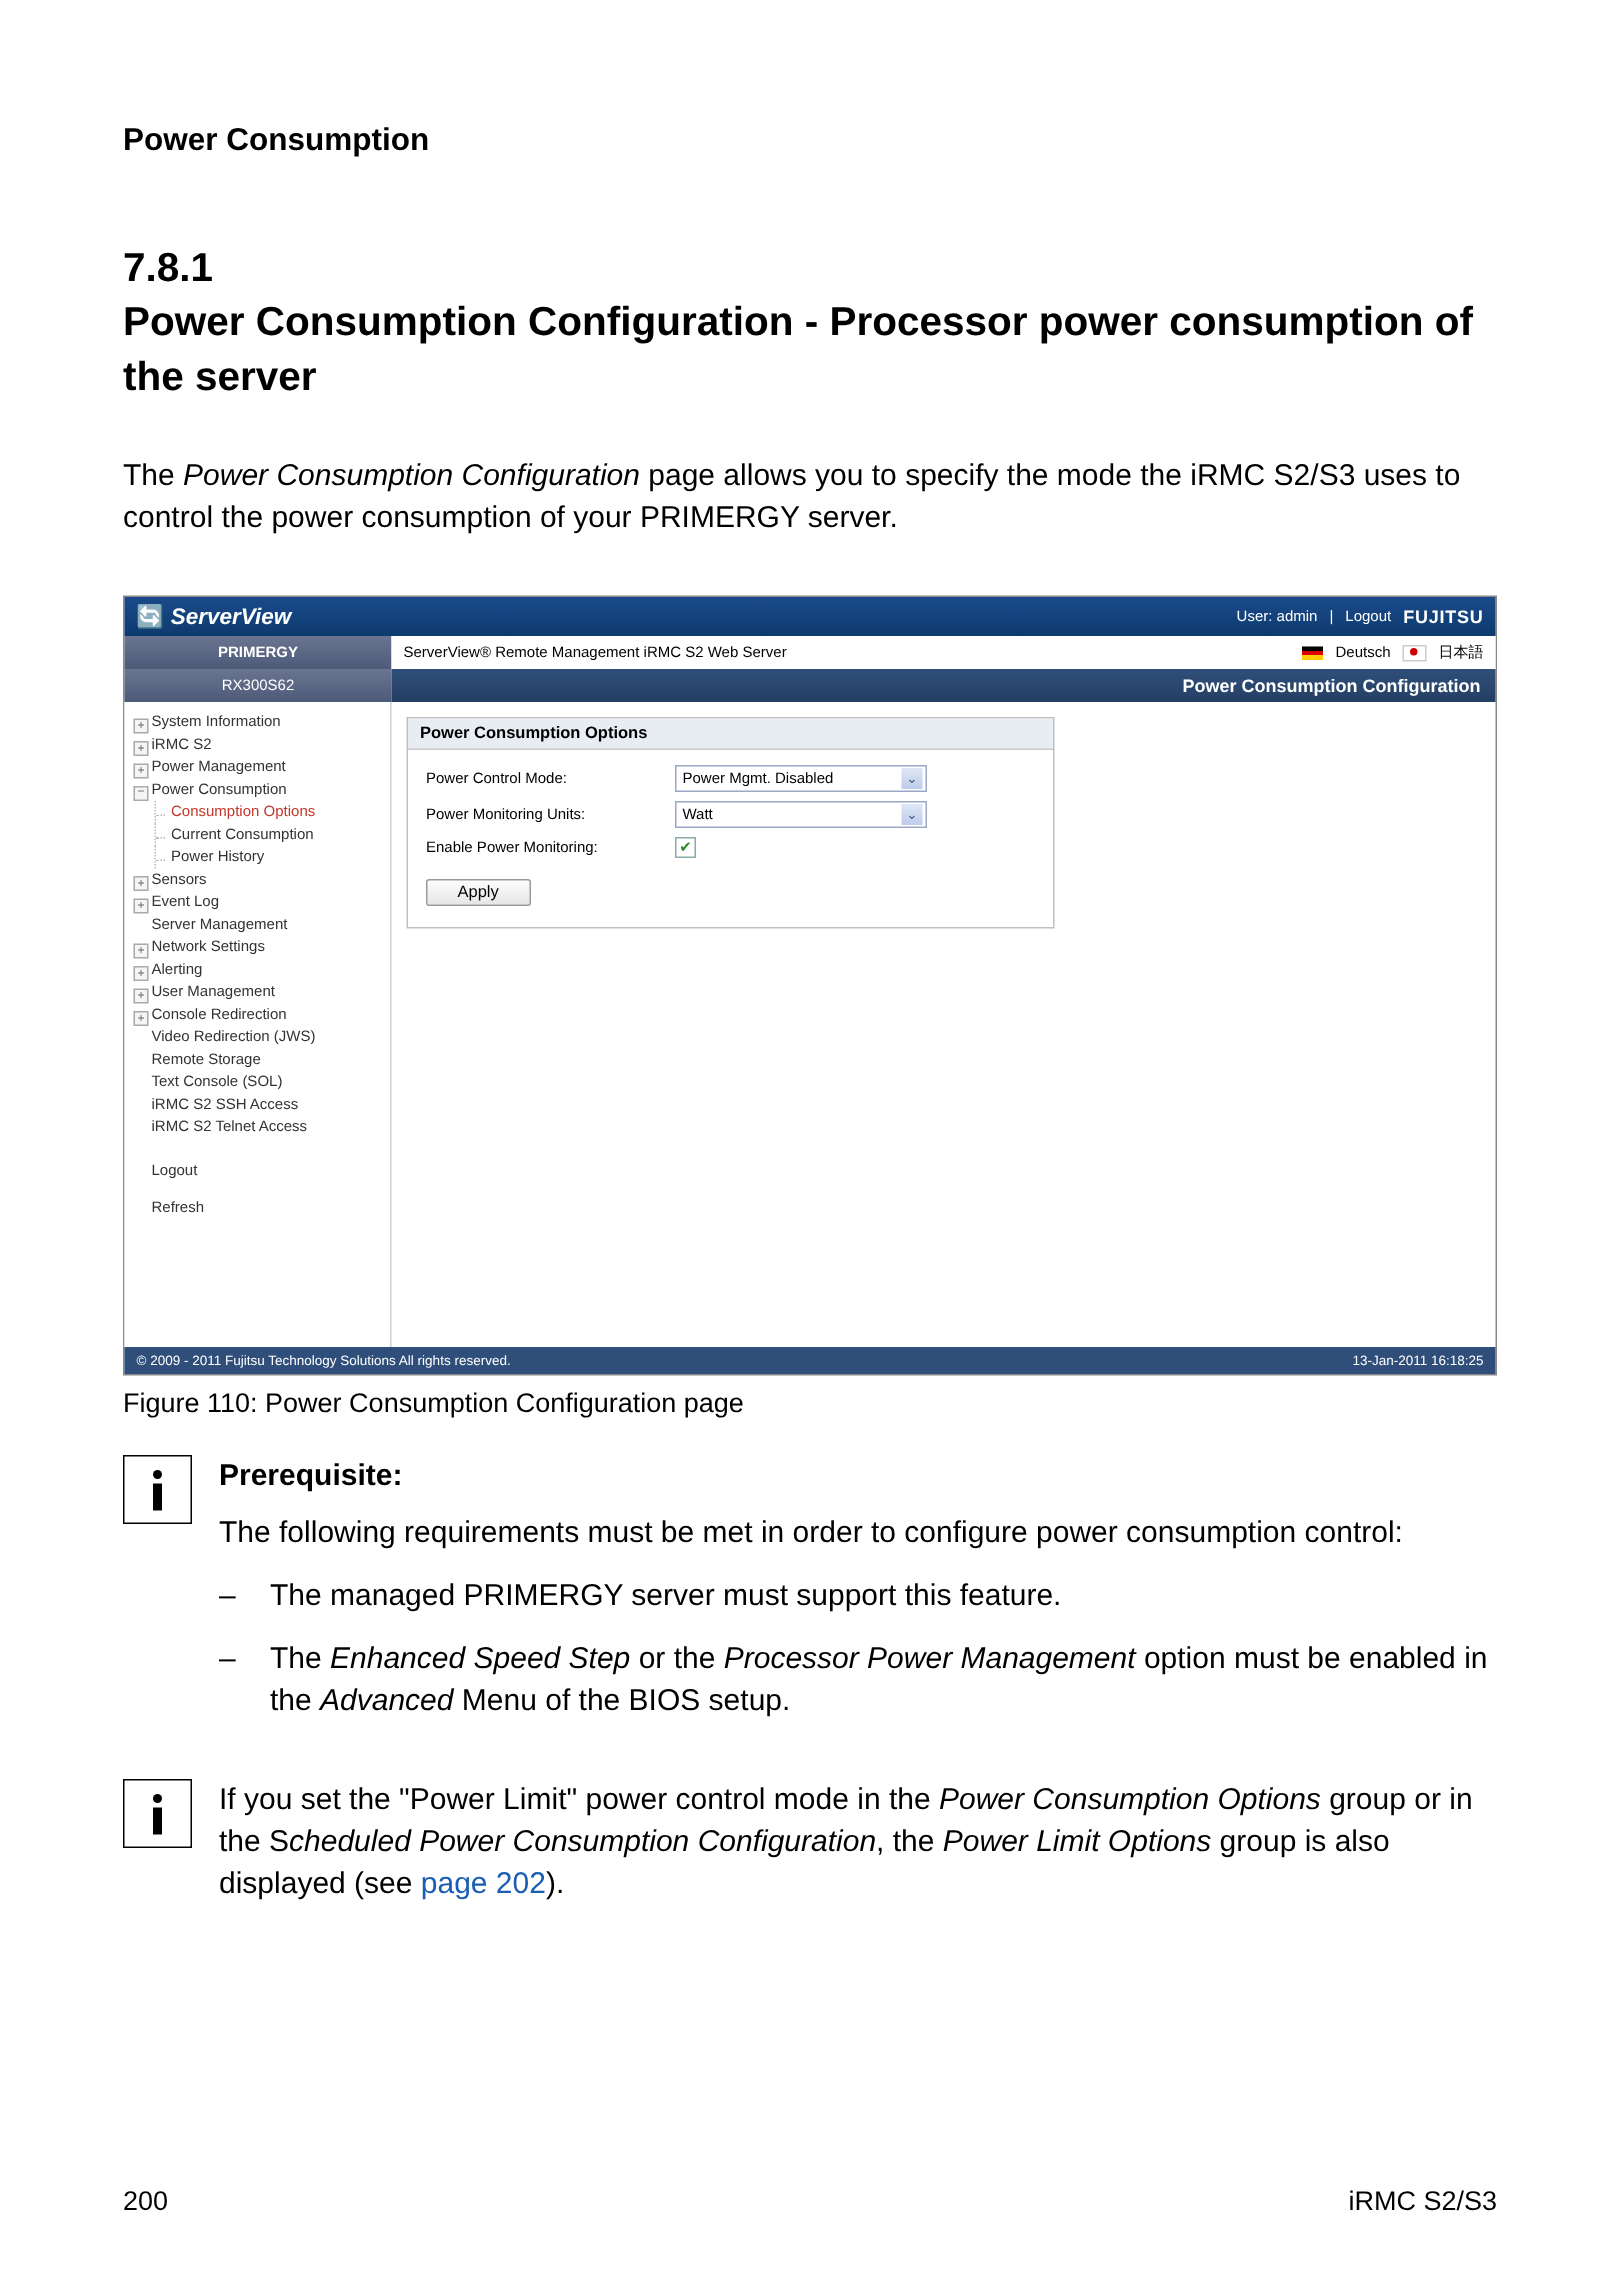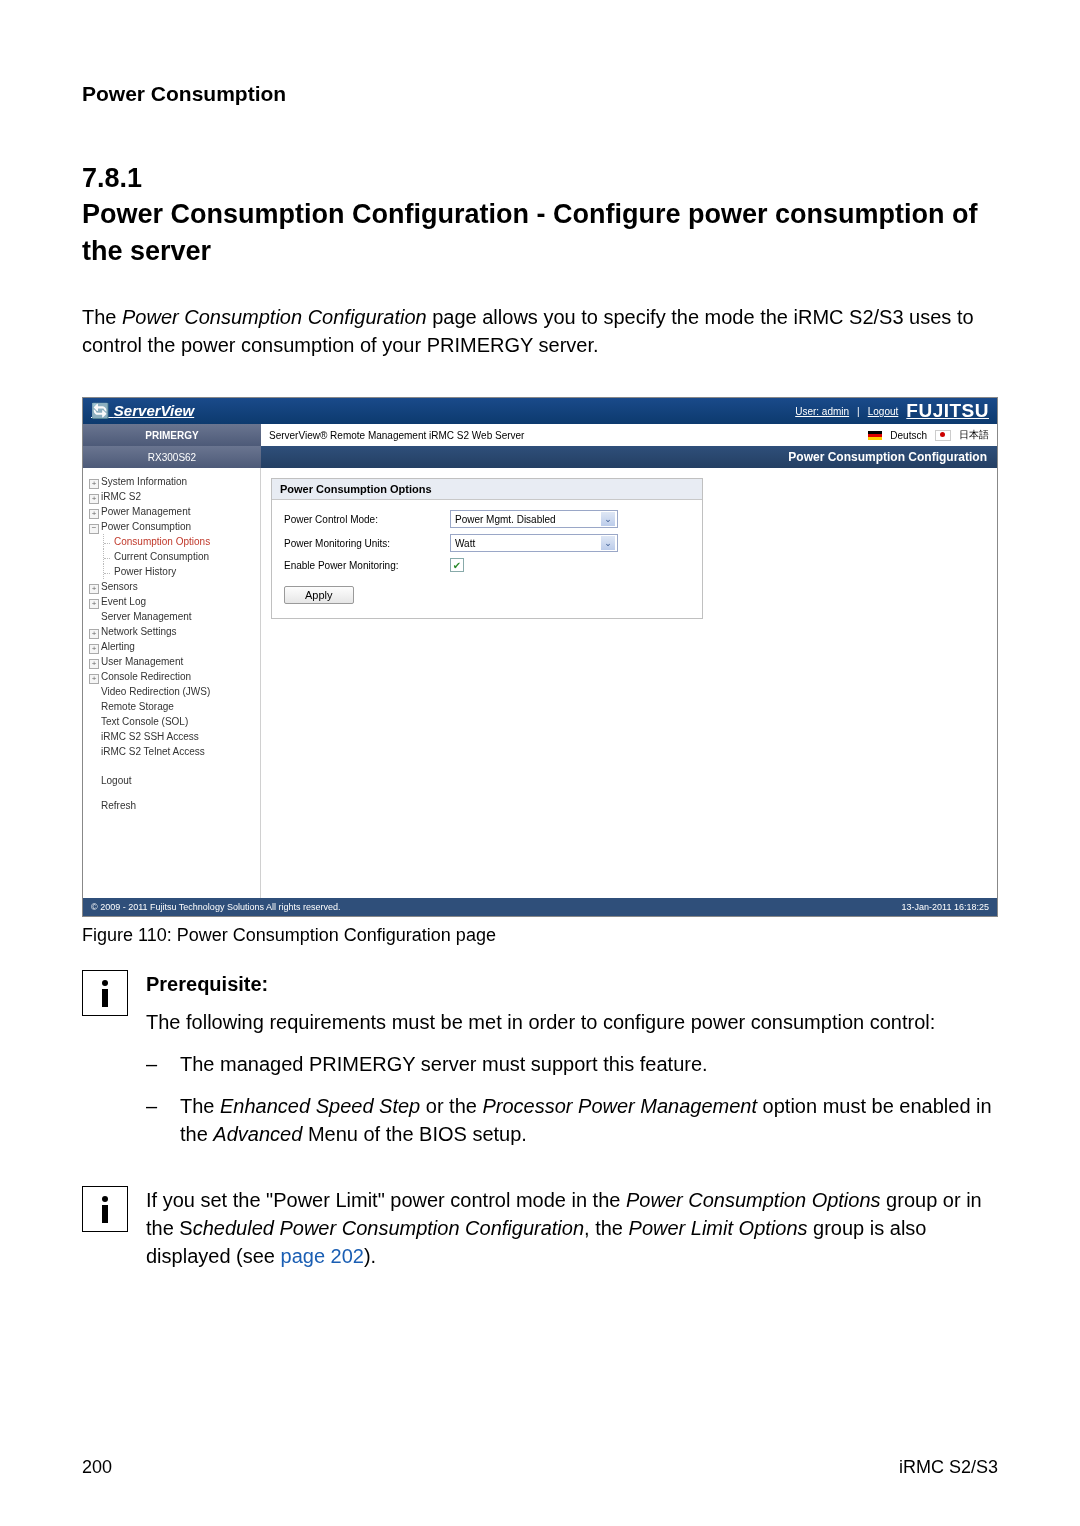--- a/index.html
+++ b/index.html
@@ -19,24 +19,24 @@
   .info-icon-inner{display:flex;flex-direction:column;align-items:center;}
   .info-body{font-size:20px;line-height:1.4;flex:1;}
   .prereq-title{font-weight:bold;}
   .bullet-list{margin:14px 0 0 0;padding:0;list-style:none;}
   .bullet-list li{display:flex;margin-bottom:14px;}
   .bullet-dash{width:34px;flex:0 0 34px;}
   .footer{position:absolute;bottom:60px;left:82px;right:82px;display:flex;justify-content:space-between;font-size:18px;}
 
   
   .screenshot{border:1px solid #888;margin-top:38px;font-size:11px;background:#fff;}
-  .ss-topbar{height:26px;background:linear-gradient(#1a4a8a,#0d3a6e);color:#fff;display:flex;align-items:center;justify-content:space-between;padding:0 8px;text-decoration:underline;}
+  .ss-topbar{height:26px;background:linear-gradient(#1a4a8a,#0d3a6e);color:#fff;display:flex;align-items:center;justify-content:space-between;padding:0 8px;}
   .ss-brand{font-style:italic;font-weight:bold;font-size:15px;}
   .ss-toplinks{font-size:10px;display:flex;align-items:center;gap:8px;}
-  .fujitsu{font-weight:bold;font-size:19px;letter-spacing:0.5px;}
+  .fujitsu{font-weight:bold;font-size:12px;letter-spacing:0.5px;}
   .ss-row2{display:flex;height:22px;}
   .ss-row2-left{width:178px;background:linear-gradient(#6a7590,#4d5a78);color:#fff;display:flex;align-items:center;justify-content:center;font-size:10px;font-weight:bold;}
   .ss-row2-right{flex:1;background:#fff;display:flex;align-items:center;justify-content:space-between;padding:0 8px;font-size:10px;}
   .ss-langpair{display:flex;align-items:center;gap:8px;}
   .flag{width:14px;height:9px;display:inline-block;}
   .flag-de{background:linear-gradient(#000 33%,#d00 33% 66%,#fc0 66%);}
   .flag-jp{background:#fff;border:1px solid #ccc;position:relative;}
   .flag-jp::after{content:"";position:absolute;width:5px;height:5px;background:#c00;border-radius:50%;top:1px;left:4px;}
   .ss-row3{display:flex;height:22px;}
   .ss-row3-left{width:178px;background:linear-gradient(#6a7590,#4d5a78);color:#fff;display:flex;align-items:center;justify-content:center;font-size:10px;}
@@ -68,21 +68,21 @@
   .ss-footer{height:18px;background:#2f4f7a;color:#fff;font-size:9px;display:flex;align-items:center;justify-content:space-between;padding:0 8px;}
 </style>
 </head>
 <body>
 
 <div class="page">
   <div class="running-head">Power Consumption</div>
 
   <div class="section-title">
     <span class="section-number">7.8.1</span>
-    <span class="section-text">Power Consumption Configuration - Configure power consumption of the server</span>
+    <span class="section-text">Power Consumption Configuration - Processor power consumption of the server</span>
   </div>
 
   <p class="body-para">
     <span>The </span><span class="italic">Power Consumption Configuration</span><span> page allows you to specify the mode the iRMC S2/S3 uses to control the power consumption of your PRIMERGY server.</span>
   </p>
 
   <div class="screenshot">
     <div class="ss-topbar">
       <span class="ss-brand"><span style="font-style:normal;">🔄 </span><span>ServerView</span></span>
       <span class="ss-toplinks">

